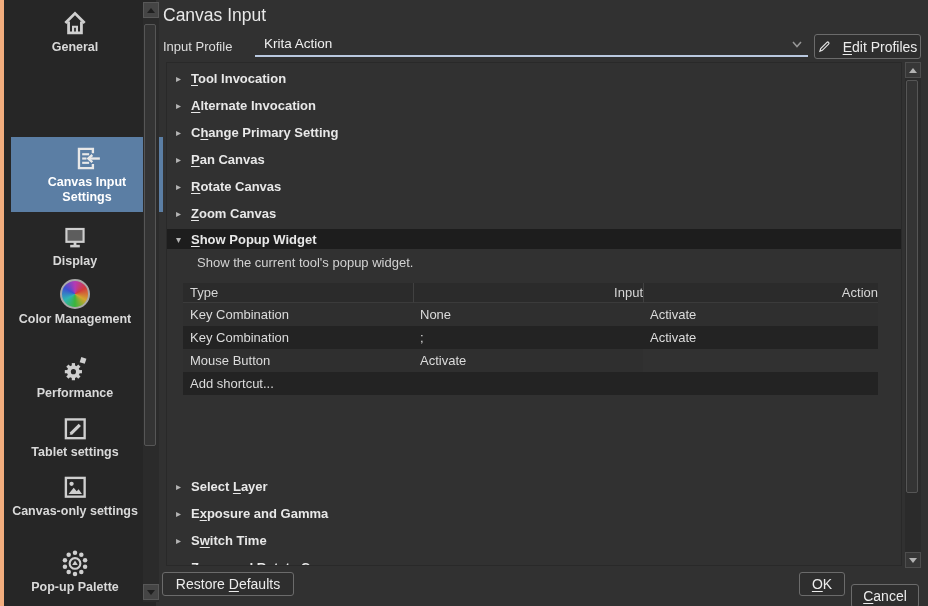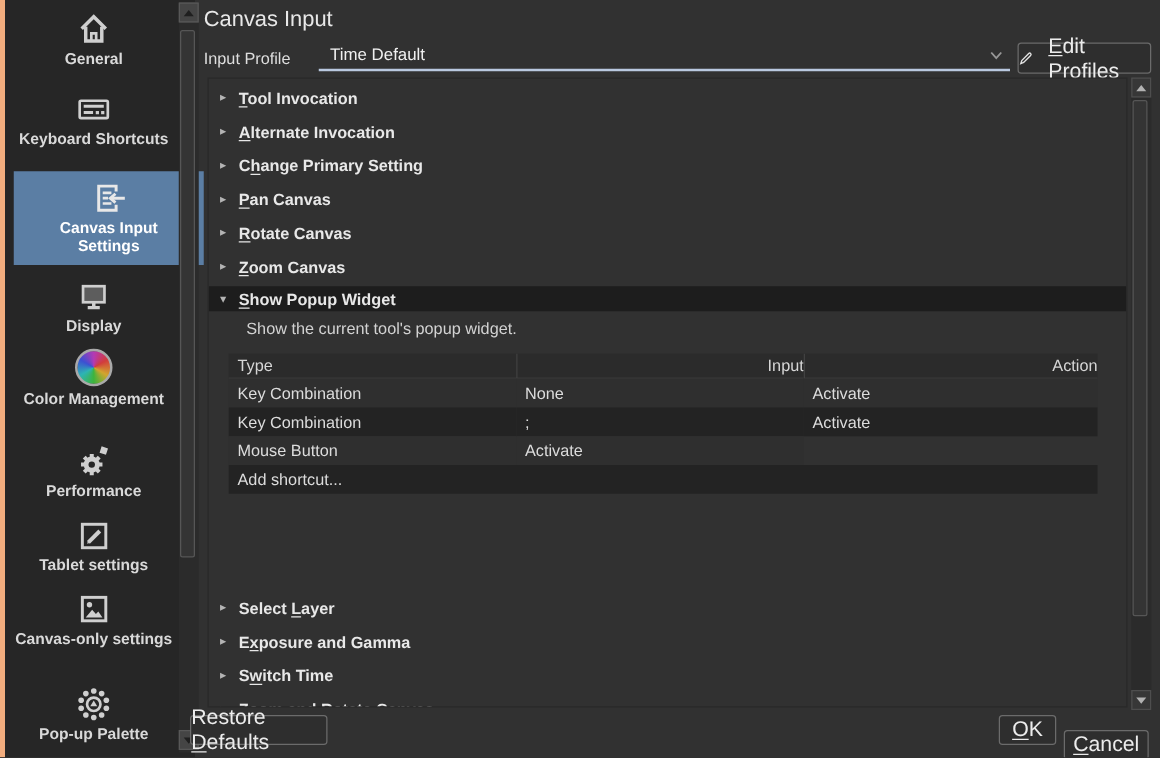--- a/index.html
+++ b/index.html
@@ -27,21 +27,21 @@
   .sc-thumb{position:absolute;left:1px;width:12px;background:#343434;border:1px solid #565656;box-sizing:border-box;border-radius:2px;}
 
   
   .page-title{position:absolute;left:163px;top:5px;font-size:17.5px;color:#e8e8e8;}
   .profile-label{position:absolute;left:163px;top:39px;color:#dedede;}
   .profile-combo{position:absolute;left:255px;top:31px;width:553px;height:26px;box-sizing:border-box;
                  border-bottom:2px solid #b9c8df;display:flex;align-items:center;cursor:default;}
   .profile-combo .val{padding-left:9px;color:#f0f0f0;font-size:13.5px;}
   .combo-chevron{position:absolute;right:6px;top:10px;}
   .btn{background:#2e2e2e;border:1px solid #6b6b6b;border-radius:3px;color:#ececec;
-       display:flex;align-items:center;justify-content:center;gap:12px;font-size:17px;box-sizing:border-box;cursor:default;}
+       display:flex;align-items:center;justify-content:center;gap:12px;font-size:14px;box-sizing:border-box;cursor:default;}
   .edit-profiles{position:absolute;left:814px;top:34px;width:107px;height:25px;}
 
   
   .tree{position:absolute;left:166px;top:62px;width:736px;height:504px;border:1px solid #292929;box-sizing:border-box;overflow:hidden;}
   .tree-row{position:absolute;left:0;width:100%;height:26px;display:flex;align-items:center;padding-left:9px;box-sizing:border-box;
             font-weight:bold;font-size:13px;color:#e8e8e8;cursor:default;}
   .tree-row .arrow{width:15px;color:#b4b4b4;font-size:10px;font-weight:normal;}
   .tree-row.expanded{height:20px;background:#1d1d1d;}
   .tree-desc{position:absolute;left:30px;top:192px;height:18px;color:#d2d2d2;font-size:13px;}
 
@@ -54,21 +54,21 @@
   .r-odd{background:#232323;}
   .add-row{grid-column:1 / -1;}
 
   
   .main-scroll{position:absolute;left:905px;top:62px;width:16px;height:506px;background:#2b2b2b;}
   .msc-btn{background:#373737;border:1px solid #4e4e4e;}
   .msc-btn .tri-up{border-bottom-color:#b2b2b2;}
   .msc-btn .tri-down{border-top-color:#b2b2b2;}
 
   
-  .restore-btn{position:absolute;left:152px;top:572px;width:110px;height:24px;}
+  .restore-btn{position:absolute;left:162px;top:572px;width:132px;height:24px;}
   .ok-btn{position:absolute;left:799px;top:572px;width:46px;height:24px;}
   .cancel-btn{position:absolute;left:851px;top:584px;width:68px;height:24px;}
 
   svg{display:block;}
 </style>
 </head>
 <body>
 
 <div id="app">
 
@@ -77,30 +77,20 @@
 
     <div class="sb-item" style="top:4px">
       <svg class="sb-icon" viewBox="0 0 28 28">
         <path d="M5 14 L14 5 L23 14" fill="none" stroke="#cfcfcf" stroke-width="2.6"></path>
         <path d="M8 12.5 V23.2 H20 V12.5" fill="none" stroke="#cfcfcf" stroke-width="2.6"></path>
         <path d="M12.2 23 V17.5 H15.8 V23" fill="none" stroke="#cfcfcf" stroke-width="2"></path>
       </svg>
       <span>General</span>
     </div>
 
-    <div class="sb-item" style="top:68px">
-      <svg class="sb-icon" viewBox="0 0 28 28">
-        <rect x="3.5" y="8" width="21" height="13" rx="1" fill="none" stroke="#cfcfcf" stroke-width="2"></rect>
-        <line x1="6.5" y1="12.2" x2="21.5" y2="12.2" stroke="#cfcfcf" stroke-width="2.2"></line>
-        <line x1="6.5" y1="16.8" x2="13.5" y2="16.8" stroke="#cfcfcf" stroke-width="2.2"></line>
-        <rect x="15.5" y="15.7" width="2.4" height="2.4" fill="#cfcfcf"></rect>
-        <rect x="19.5" y="15.7" width="2.4" height="2.4" fill="#cfcfcf"></rect>
-      </svg>
-      <span>Keyboard Shortcuts</span>
-    </div>
 
     <div class="sb-item selected" style="top:137px;padding:6px 12px">
       <svg class="sb-icon" viewBox="0 0 28 28">
         <path d="M19.5 9.5 V5.5 H6.5 V23.5 H19.5 V19.5" fill="none" stroke="#e8e8e8" stroke-width="2.2"></path>
         <line x1="9.5" y1="10.5" x2="16" y2="10.5" stroke="#e8e8e8" stroke-width="2"></line>
         <line x1="9.5" y1="14.5" x2="13.5" y2="14.5" stroke="#e8e8e8" stroke-width="2"></line>
         <line x1="9.5" y1="18.5" x2="16" y2="18.5" stroke="#e8e8e8" stroke-width="2"></line>
         <line x1="26" y1="14.5" x2="16" y2="14.5" stroke="#e8e8e8" stroke-width="2.2"></line>
         <path d="M19 11.2 L15.2 14.5 L19 17.8" fill="none" stroke="#e8e8e8" stroke-width="2.2"></path>
       </svg>
@@ -181,21 +171,21 @@
       <div class="sc-thumb" style="top:22px;height:422px"></div>
       <div class="sc-btn" style="top:582px">
           <div class="tri-down"></div>
         </div>
     </div>
   </div>
 
   <div class="page-title">Canvas Input</div>
   <div class="profile-label">Input Profile</div>
   <div class="profile-combo">
-    <span class="val">Time Default</span>
+    <span class="val">Krita Action</span>
     <svg class="combo-chevron" width="10" height="7" viewBox="0 0 10 7">
       <polyline points="1,1 5,5.5 9,1" fill="none" stroke="#979797" stroke-width="1.5"></polyline>
     </svg>
   </div>
   <div class="btn edit-profiles">
     <svg width="13" height="13" viewBox="0 0 14 14">
       <path d="M2 12.2 L2.9 9.3 L9.6 2.6 a1.25 1.25 0 0 1 1.8 1.8 L4.7 11.1 L2 12.2 Z" fill="none" stroke="#e2e2e2" stroke-width="1.3"></path>
     </svg>
     <span><u>E</u>dit Profiles</span>
   </div>

